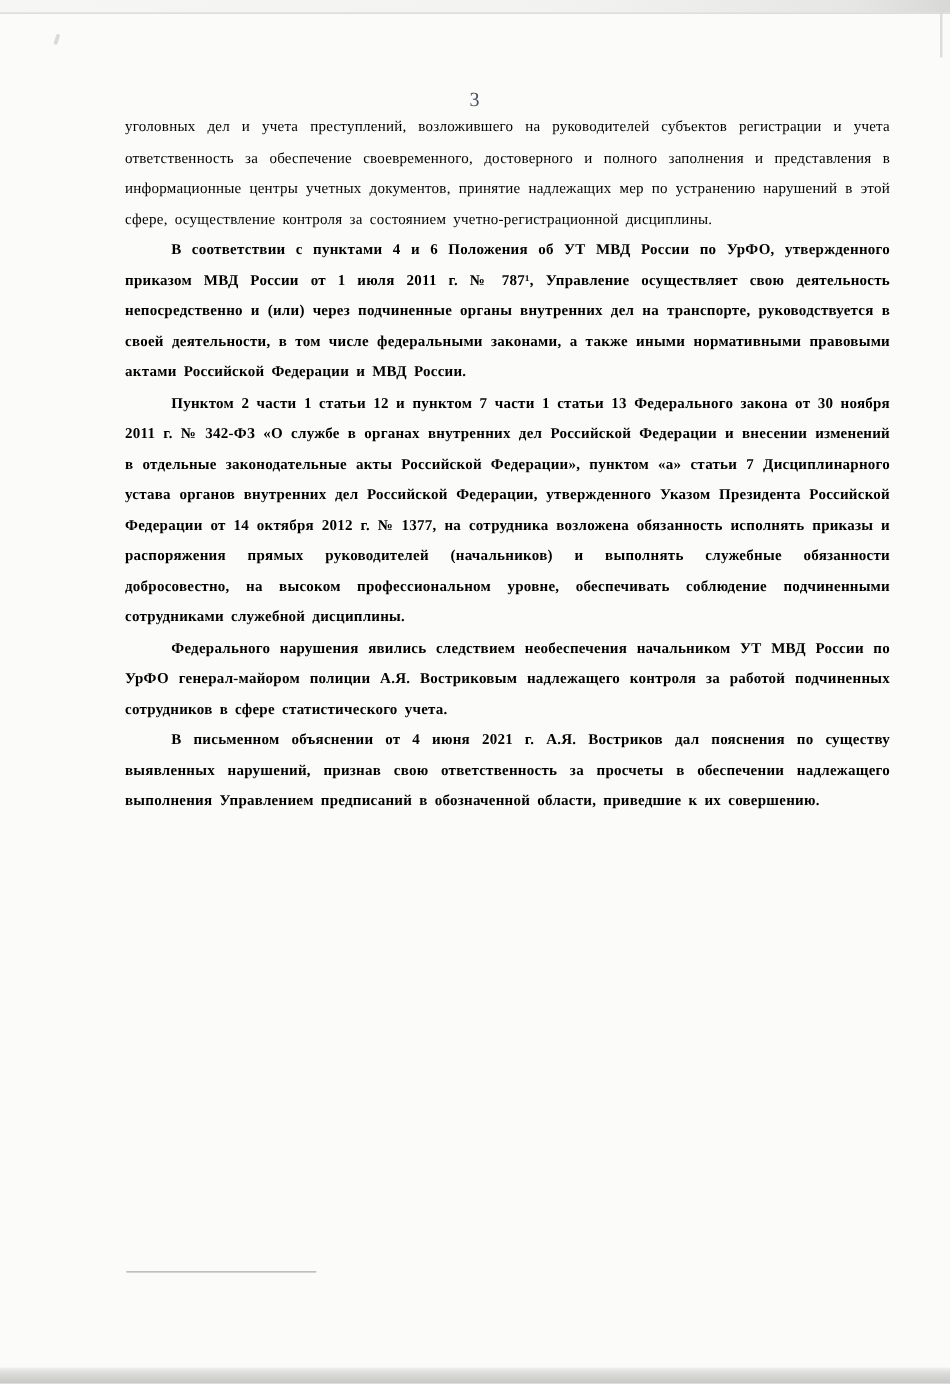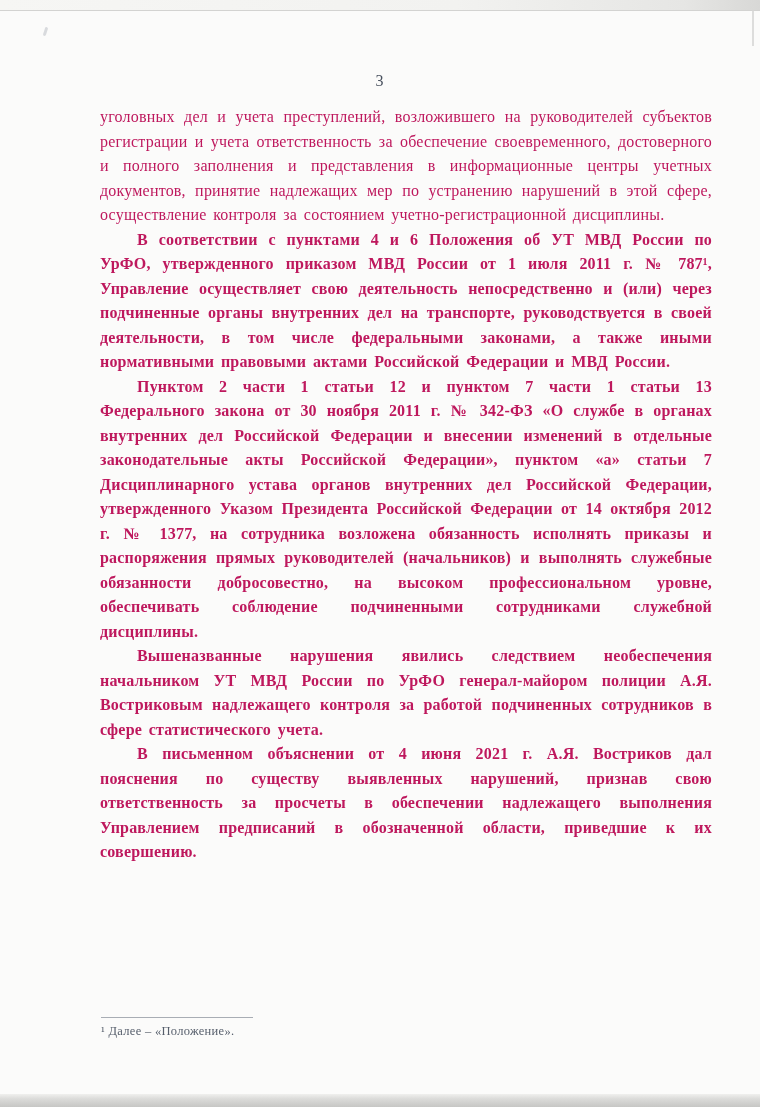--- a/index.html
+++ b/index.html
@@ -58,25 +58,25 @@
     top: 72px;
     left: 0; right: 0;
     text-align: center;
     font-size: 16px;
     color: #4a525f;
     letter-spacing: 1px;
   }
   
   .body-text {
     position: absolute;
-    top: 105px;
+    top: 89px;
     left: 100px;
     width: 612px;
-    color: #be185d;
-    font-size: 16px;
+    color: #000000;
+    font-size: 12px;
     line-height: 24.5px;
     letter-spacing: 0.2px;
     word-spacing: 2.5px;
     text-align: justify;
   }
   .body-text p.para {
     margin: 0;
   }
   .body-text p.para.indent {
     text-indent: 37px;
@@ -108,21 +108,20 @@
   <div class="scan-edge-top"></div>
   <div class="scan-edge-right-top"></div>
   <div class="scan-mark"></div>
 
   <div class="page-number">3</div>
 
   <div class="body-text" id="body-paragraphs">
       <p class="para">уголовных дел и учета преступлений, возложившего на руководителей субъектов регистрации и учета ответственность за обеспечение своевременного, достоверного и полного заполнения и представления в информационные центры учетных документов, принятие надлежащих мер по устранению нарушений в этой сфере, осуществление контроля за состоянием учетно-регистрационной дисциплины.</p>
       <p class="para indent">В соответствии с пунктами 4 и 6 Положения об УТ МВД России по УрФО, утвержденного приказом МВД России от 1 июля 2011 г. № 787¹, Управление осуществляет свою деятельность непосредственно и (или) через подчиненные органы внутренних дел на транспорте, руководствуется в своей деятельности, в том числе федеральными законами, а также иными нормативными правовыми актами Российской Федерации и МВД России.</p>
       <p class="para indent">Пунктом 2 части 1 статьи 12 и пунктом 7 части 1 статьи 13 Федерального закона от 30 ноября 2011 г. № 342-ФЗ «О службе в органах внутренних дел Российской Федерации и внесении изменений в отдельные законодательные акты Российской Федерации», пунктом «а» статьи 7 Дисциплинарного устава органов внутренних дел Российской Федерации, утвержденного Указом Президента Российской Федерации от 14 октября 2012 г. № 1377, на сотрудника возложена обязанность исполнять приказы и распоряжения прямых руководителей (начальников) и выполнять служебные обязанности добросовестно, на высоком профессиональном уровне, обеспечивать соблюдение подчиненными сотрудниками служебной дисциплины.</p>
-      <p class="para indent">Вышеназванные нарушения явились следствием необеспечения начальником УТ МВД России по УрФО генерал-майором полиции А.Я. Востриковым надлежащего контроля за работой подчиненных сотрудников в сфере статистического учета.</p>
+      <p class="para indent">Федерального нарушения явились следствием необеспечения начальником УТ МВД России по УрФО генерал-майором полиции А.Я. Востриковым надлежащего контроля за работой подчиненных сотрудников в сфере статистического учета.</p>
       <p class="para indent">В письменном объяснении от 4 июня 2021 г. А.Я. Востриков дал пояснения по существу выявленных нарушений, признав свою ответственность за просчеты в обеспечении надлежащего выполнения Управлением предписаний в обозначенной области, приведшие к их совершению.</p>
     </div>
 
   <div class="footnote-rule"></div>
-  <div class="footnote">¹ Далее – «Положение».</div>
 
   <div class="scan-edge-bottom"></div>
 </div>
 
 </body></html>

